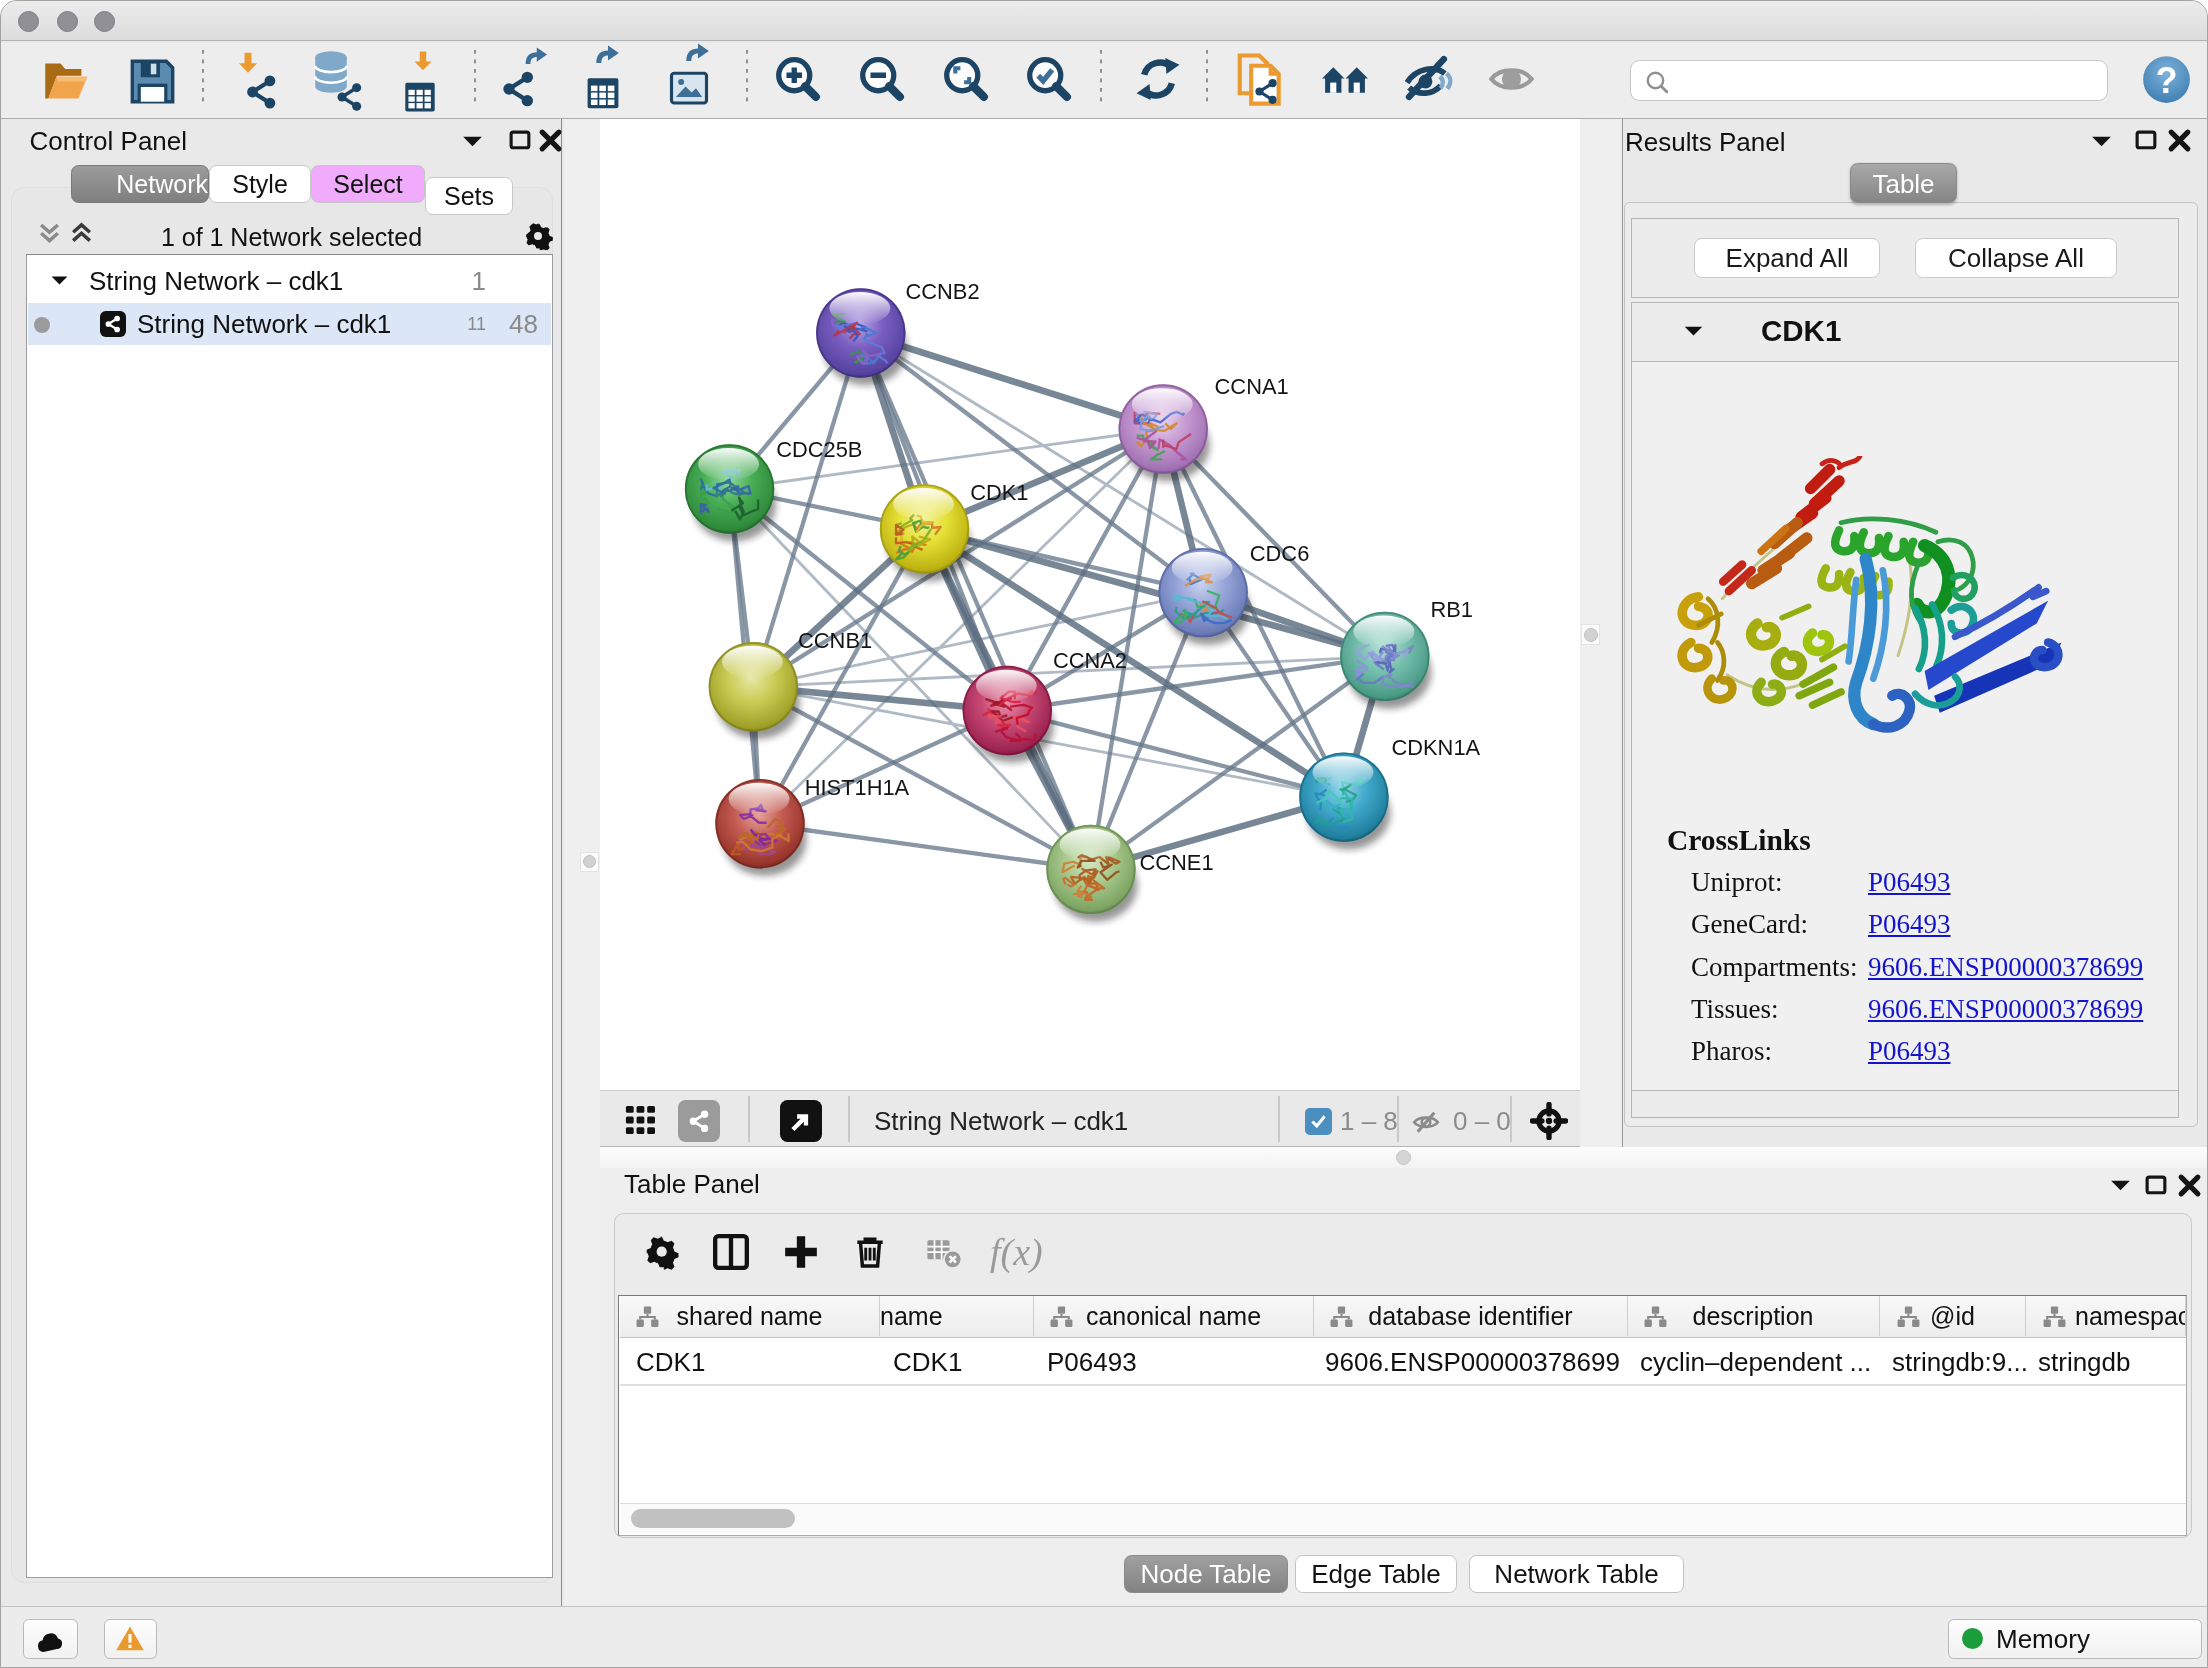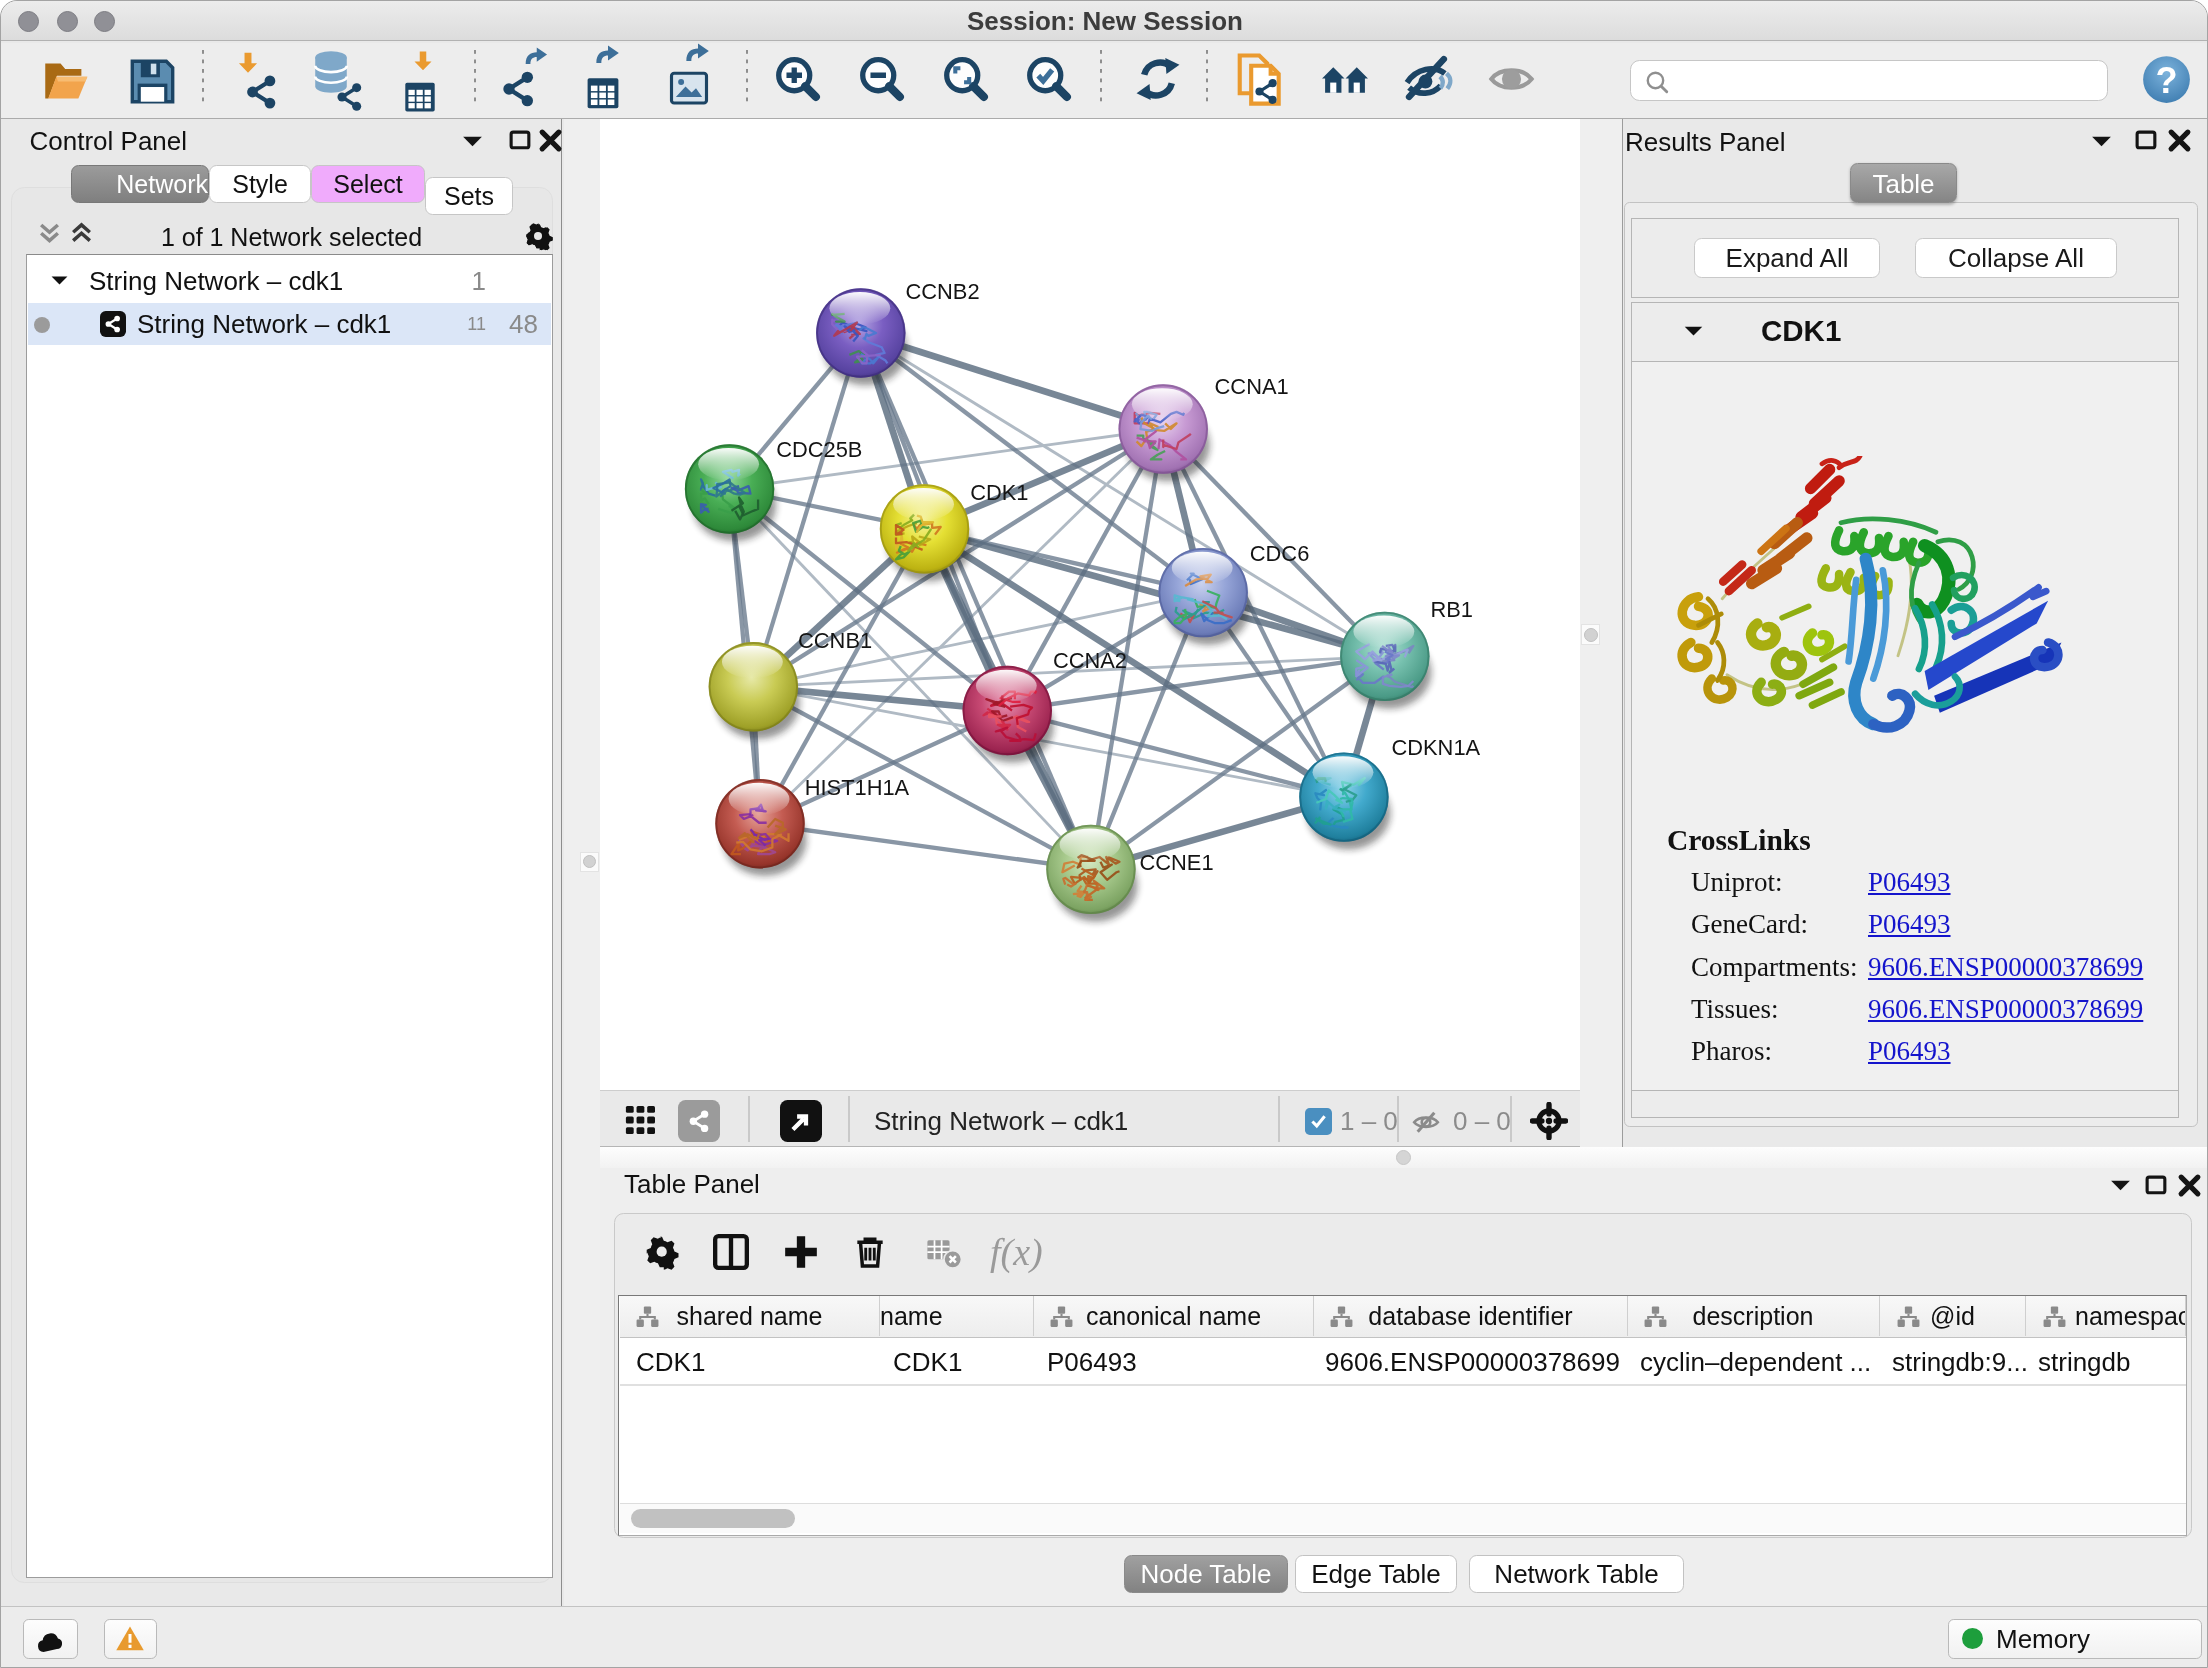--- a/index.html
+++ b/index.html
@@ -32,21 +32,20 @@
 #statusbar{left:0;top:1605px;width:2208px;height:63px;background:#ececec;border-top:1.9px solid #c3c3c3}
 .sbtn{top:1618px;height:40px;background:linear-gradient(#fdfdfd,#f1f1f1);border:1.9px solid #b9b9b9;border-radius:5.7px}
 a.lnk{color:#1414cc;text-decoration:underline}
 .serif{font-family:"Liberation Serif",serif}
 </style></head><body>
 <div id="win">
 <div class="abs" id="titlebar"></div>
 <div class="abs tl" style="left:17px"></div>
 <div class="abs tl" style="left:56px"></div>
 <div class="abs tl" style="left:93px"></div>
-<div class="abs" id="title">Session: New Session</div>
 <div class="abs" id="toolbar"></div>
 <div class="abs tsep" style="left:201px"></div>
 <div class="abs tsep" style="left:473px"></div>
 <div class="abs tsep" style="left:745px"></div>
 <div class="abs tsep" style="left:1099px"></div>
 <div class="abs tsep" style="left:1205px"></div>
 <div class="abs" id="searchbox"></div>
 <svg class="abs" style="left:40px;top:55px" width="51" height="51" viewBox="0 0 24 24">
       <path d="M2 3.5h7.2l2.2 2.6H19v3.2H7.5L3.5 20H2z" fill="#a96a14"></path>
       <path d="M7.2 9.8h14.6L17.6 20H3.4z" fill="#f2a44c"></path>
@@ -608,21 +607,21 @@
 <div class="abs nbsep" style="left:1509px"></div>
 <div class="abs" style="left:779px;top:1099px;width:42px;height:42px;background:#111;border-radius:7.6px"></div>
 <svg class="abs" style="left:786px;top:1106px;" width="28.5" height="28.5" viewBox="0 0 24 24">
       <path d="M5 19 L14 10 M8.5 8 H16 V15.5" stroke="#fff" stroke-width="3.6" fill="none"></path>
     </svg>
 <div class="abs" style="left:873px;top:1099px;width:380px;height:42px;line-height:42px;font-size:26px;color:#222">String Network – cdk1</div>
 <div class="abs" style="left:1304px;top:1107px;width:27px;height:27px;background:#4a8fc0;border-radius:4.8px"></div>
 <svg class="abs" style="left:1307px;top:1110px;" width="21" height="21" viewBox="0 0 24 24">
       <path d="M5 12 L10 17 L19 6" stroke="#fff" stroke-width="3.5" fill="none"></path>
     </svg>
-<div class="abs" style="left:1339px;top:1099px;width:86px;height:42px;line-height:42px;font-size:26px;color:#8b8b8b">1 – 0</div>
+<div class="abs" style="left:1339px;top:1099px;width:86px;height:42px;line-height:42px;font-size:26px;color:#8b8b8b">1 – 8</div>
 <svg class="abs" style="left:1410px;top:1107px;" width="30" height="28.5" viewBox="0 0 24 24">
       <path d="M2 12 C6 6.8 18 6.8 22 12 C18 17.2 6 17.2 2 12z" fill="none" stroke="#8b8b8b" stroke-width="2.2"></path>
       <circle cx="12" cy="12" r="3.6" fill="none" stroke="#8b8b8b" stroke-width="2.2"></circle>
       <path d="M5 20 L19 4" stroke="#8b8b8b" stroke-width="2.6"></path>
     </svg>
 <div class="abs" style="left:1452px;top:1099px;width:86px;height:42px;line-height:42px;font-size:26px;color:#8b8b8b">0 – 0</div>
 <svg class="abs" style="left:1529px;top:1101px;" width="38" height="38" viewBox="0 0 24 24">
       <circle cx="12" cy="12" r="6.4" fill="none" stroke="#111" stroke-width="3.2"></circle>
       <path d="M12 1.5v6M12 16.5v6M1.5 12h6M16.5 12h6" stroke="#111" stroke-width="3.4" stroke-linecap="round"></path>
       <circle cx="12" cy="12" r="2" fill="#111"></circle>

